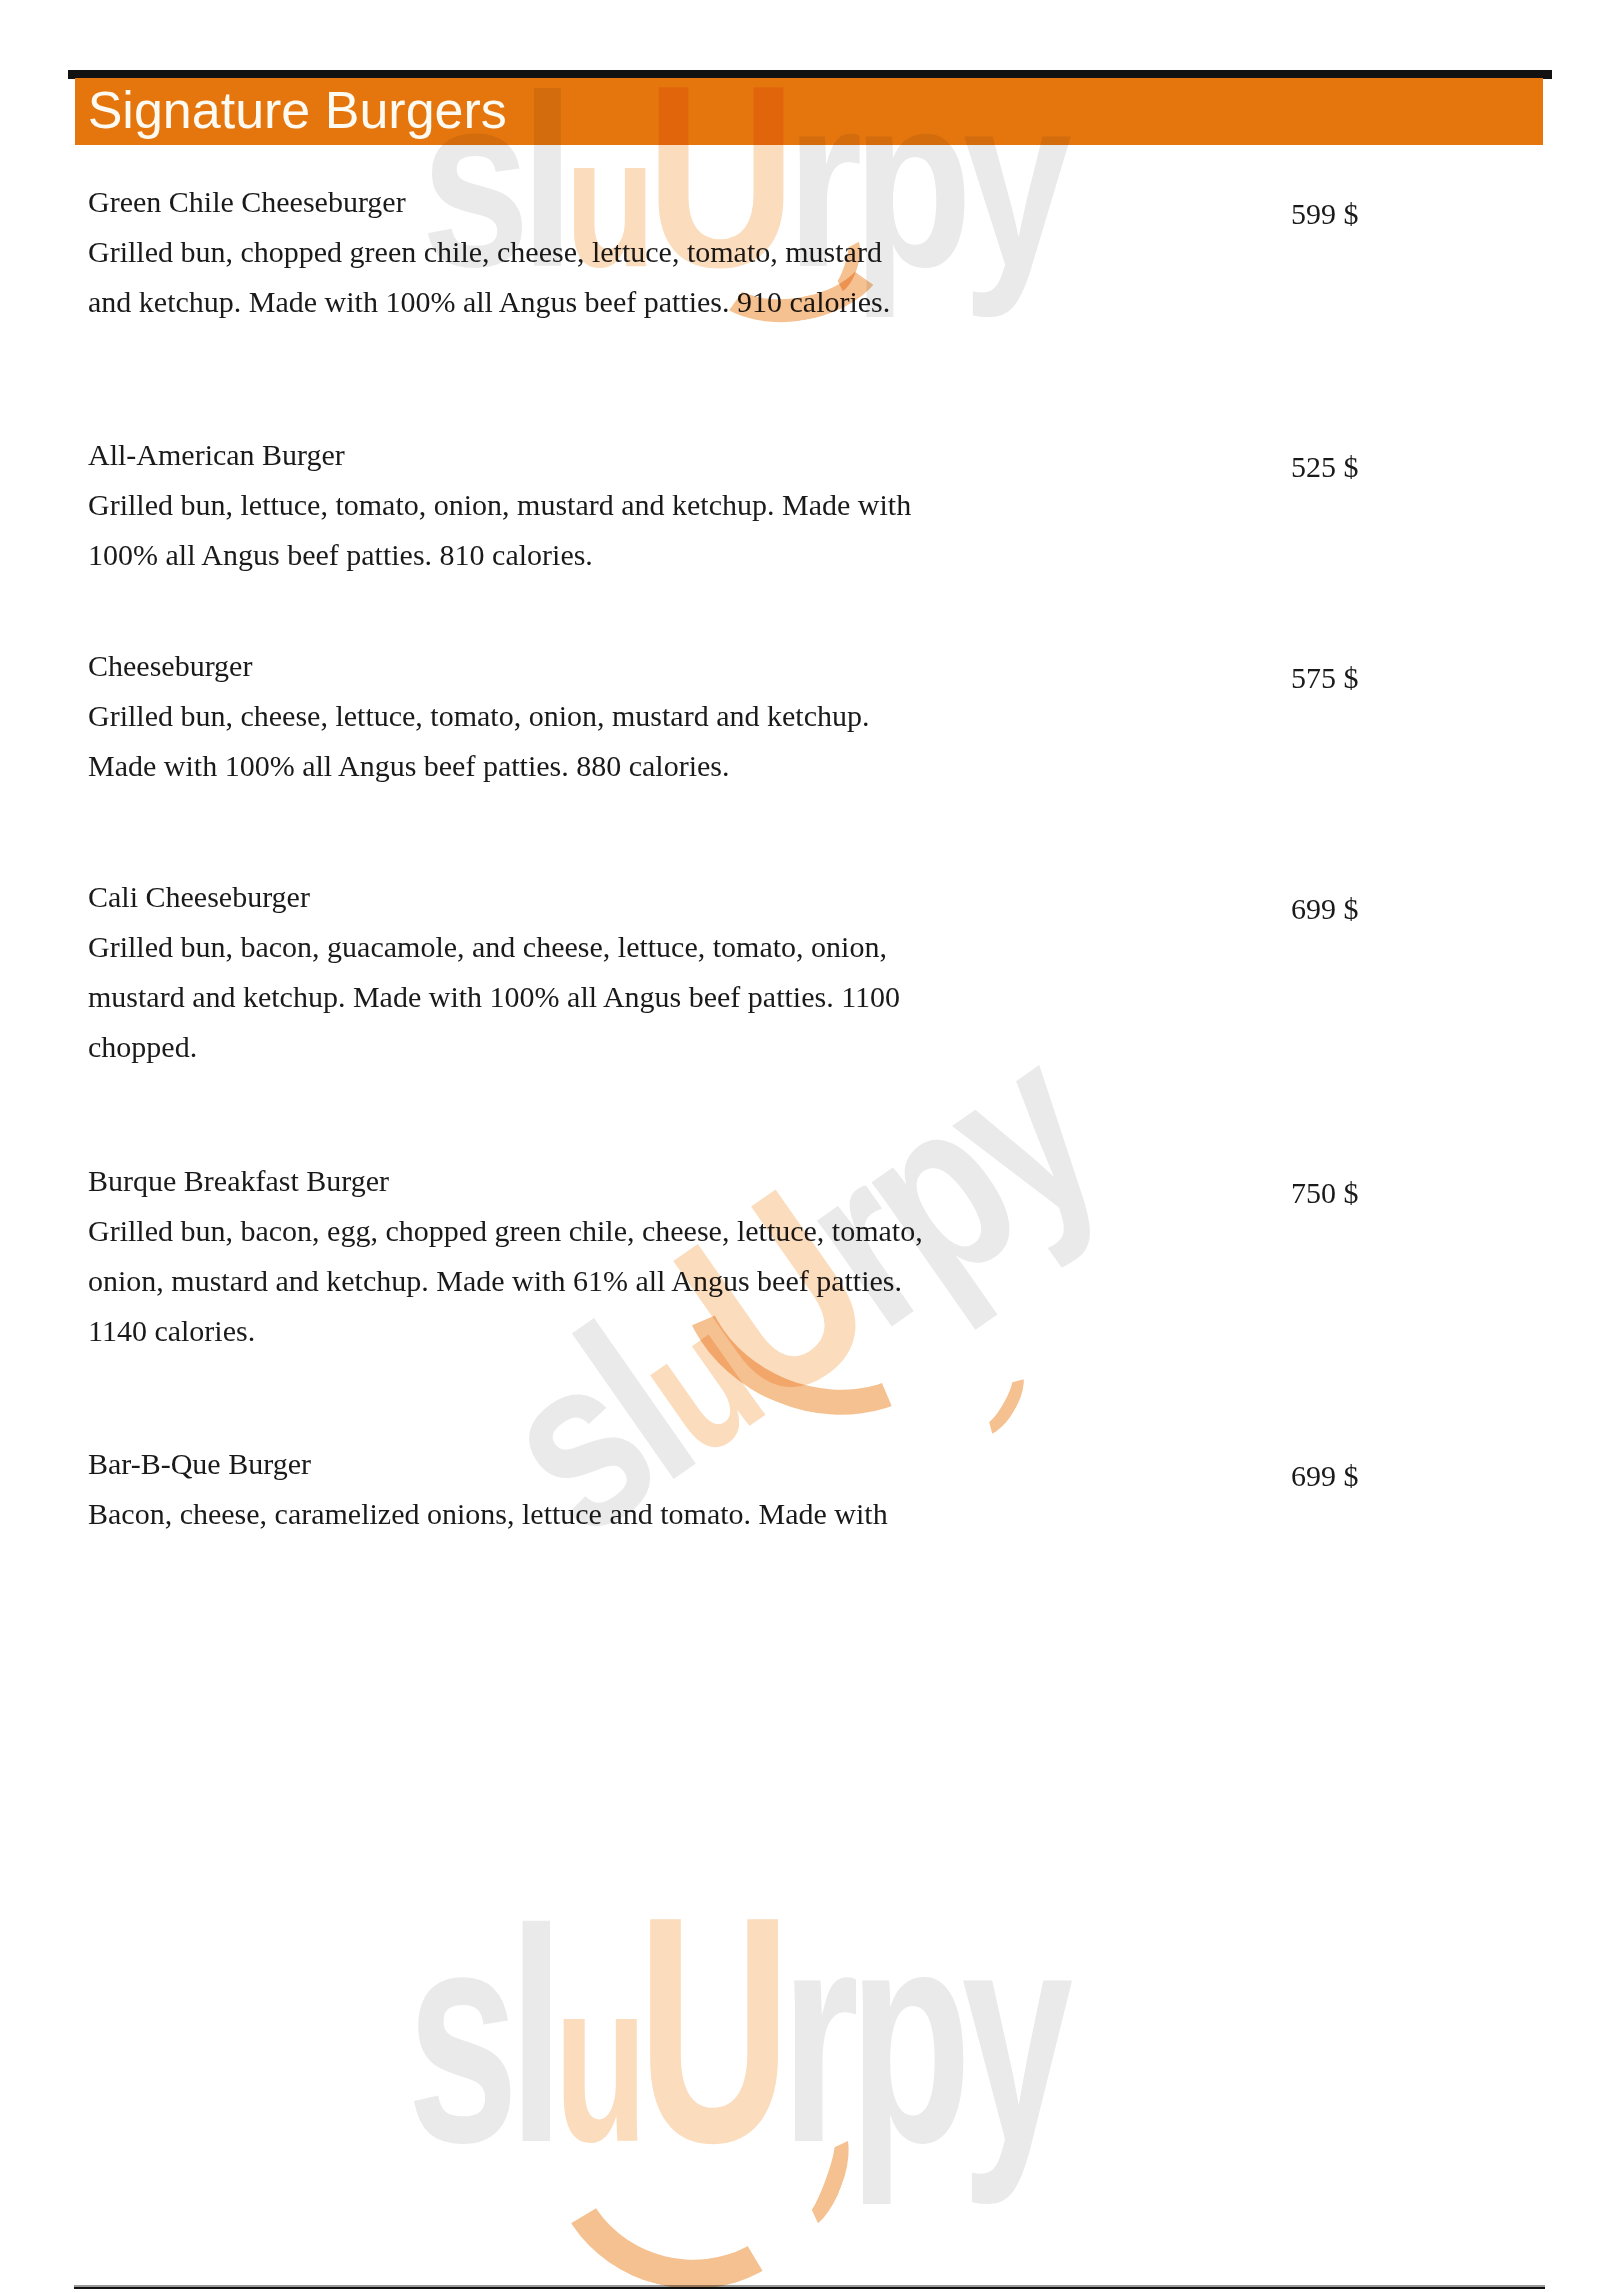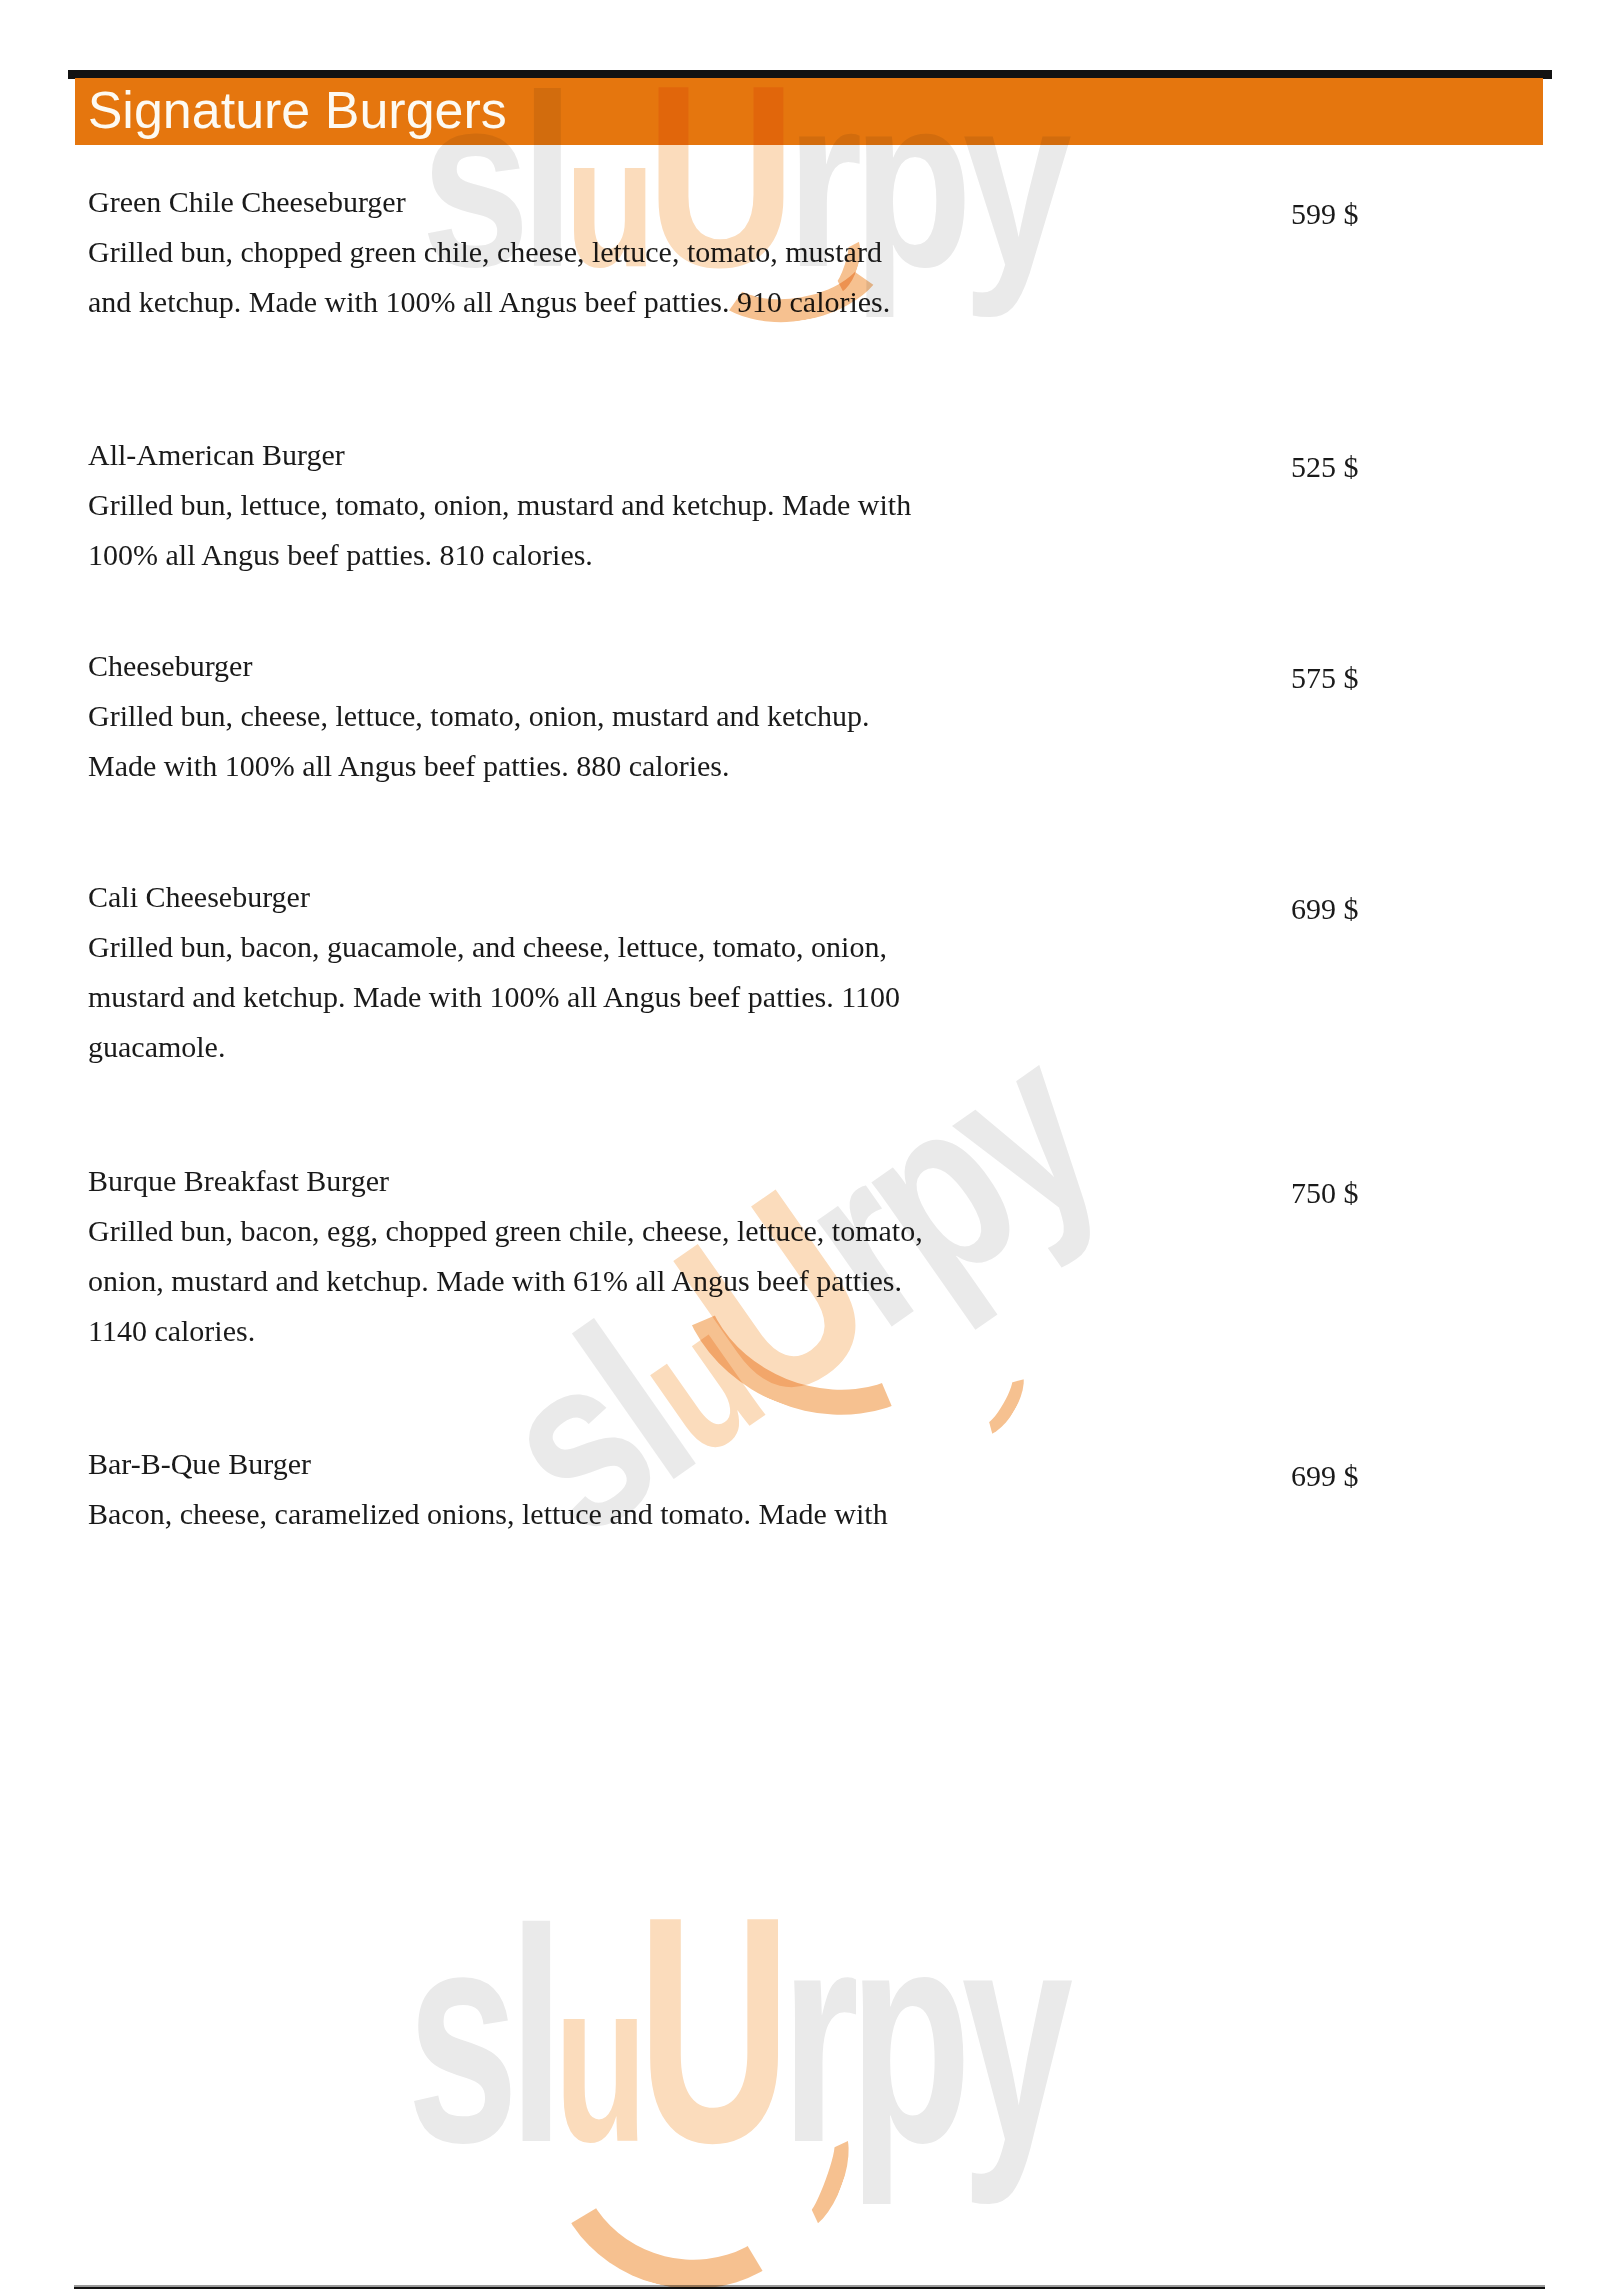--- a/index.html
+++ b/index.html
@@ -94,21 +94,21 @@
     <div class="desc-line">Made with 100% all Angus beef patties. 880 calories.</div>
   </div>
 
   <div class="item i4">
     <div class="item-head">
       <span class="item-name">Cali Cheeseburger</span>
       <span class="item-price">699 $</span>
     </div>
     <div class="desc-line">Grilled bun, bacon, guacamole, and cheese, lettuce, tomato, onion,</div>
     <div class="desc-line">mustard and ketchup. Made with 100% all Angus beef patties. 1100</div>
-    <div class="desc-line">guacamole.</div>
+    <div class="desc-line">chopped.</div>
   </div>
 
   <div class="item i5">
     <div class="item-head">
       <span class="item-name">Burque Breakfast Burger</span>
       <span class="item-price">750 $</span>
     </div>
     <div class="desc-line">Grilled bun, bacon, egg, chopped green chile, cheese, lettuce, tomato,</div>
     <div class="desc-line">onion, mustard and ketchup. Made with 61% all Angus beef patties.</div>
     <div class="desc-line">1140 calories.</div>

